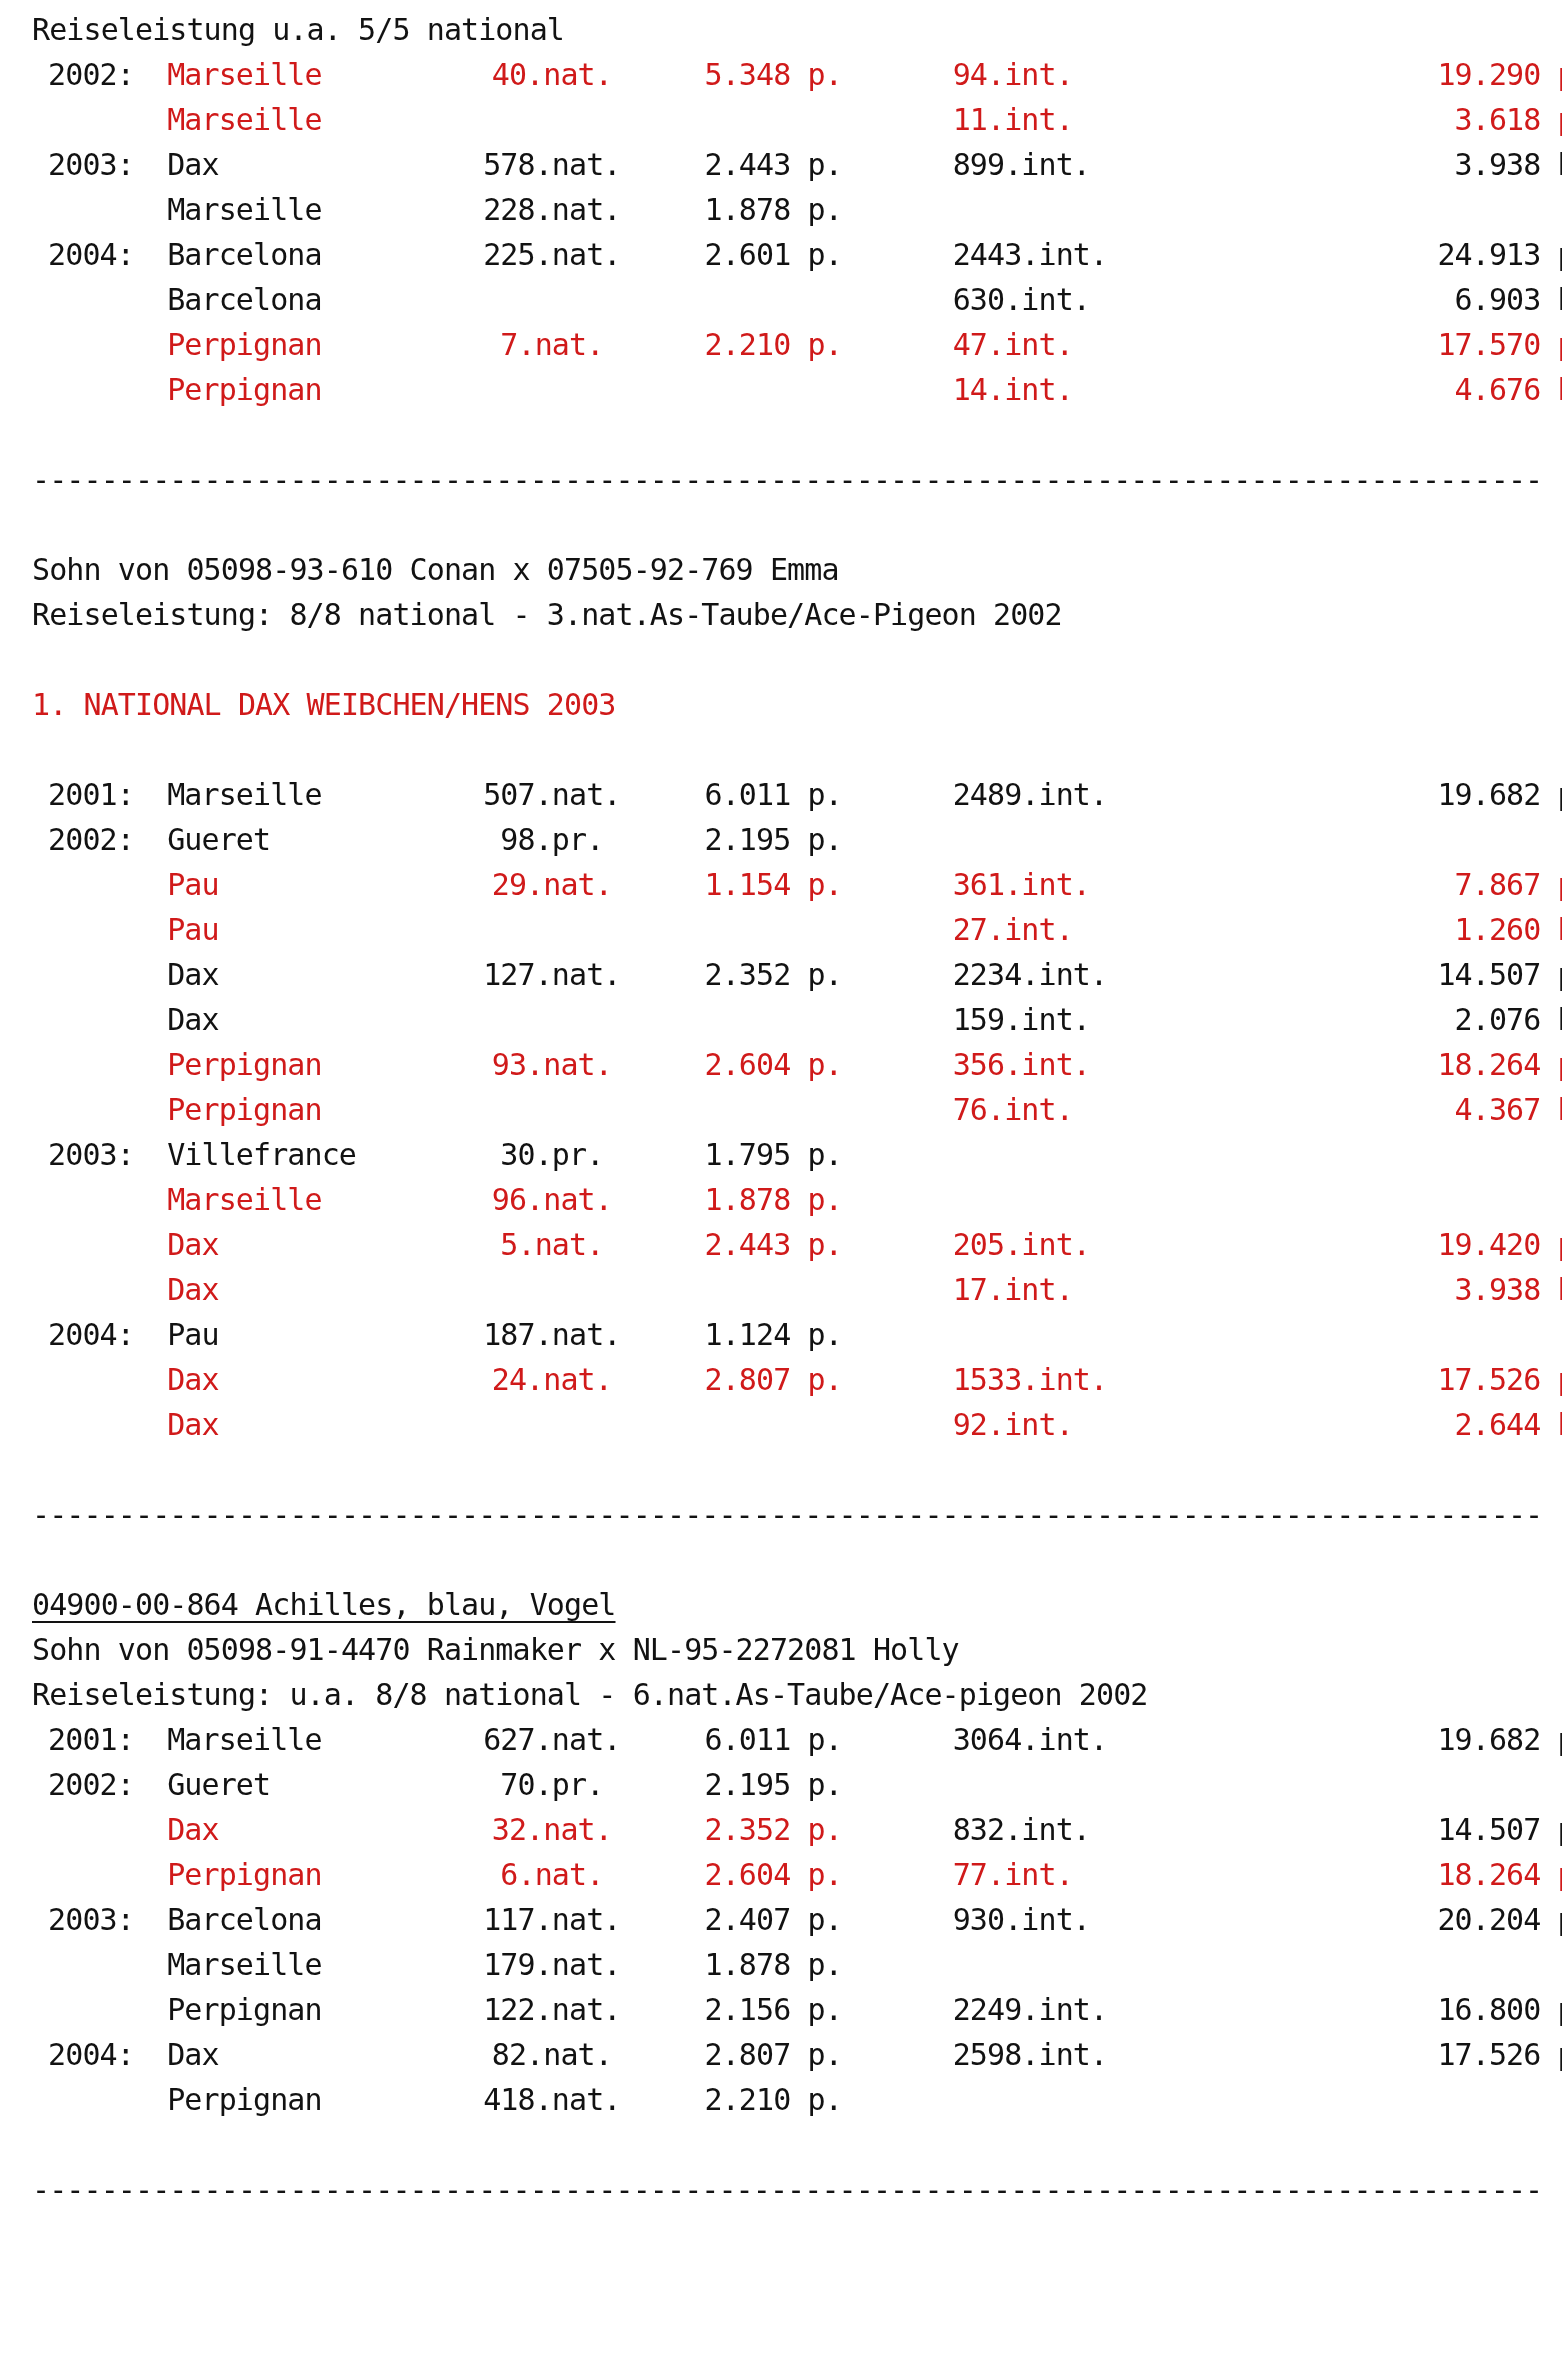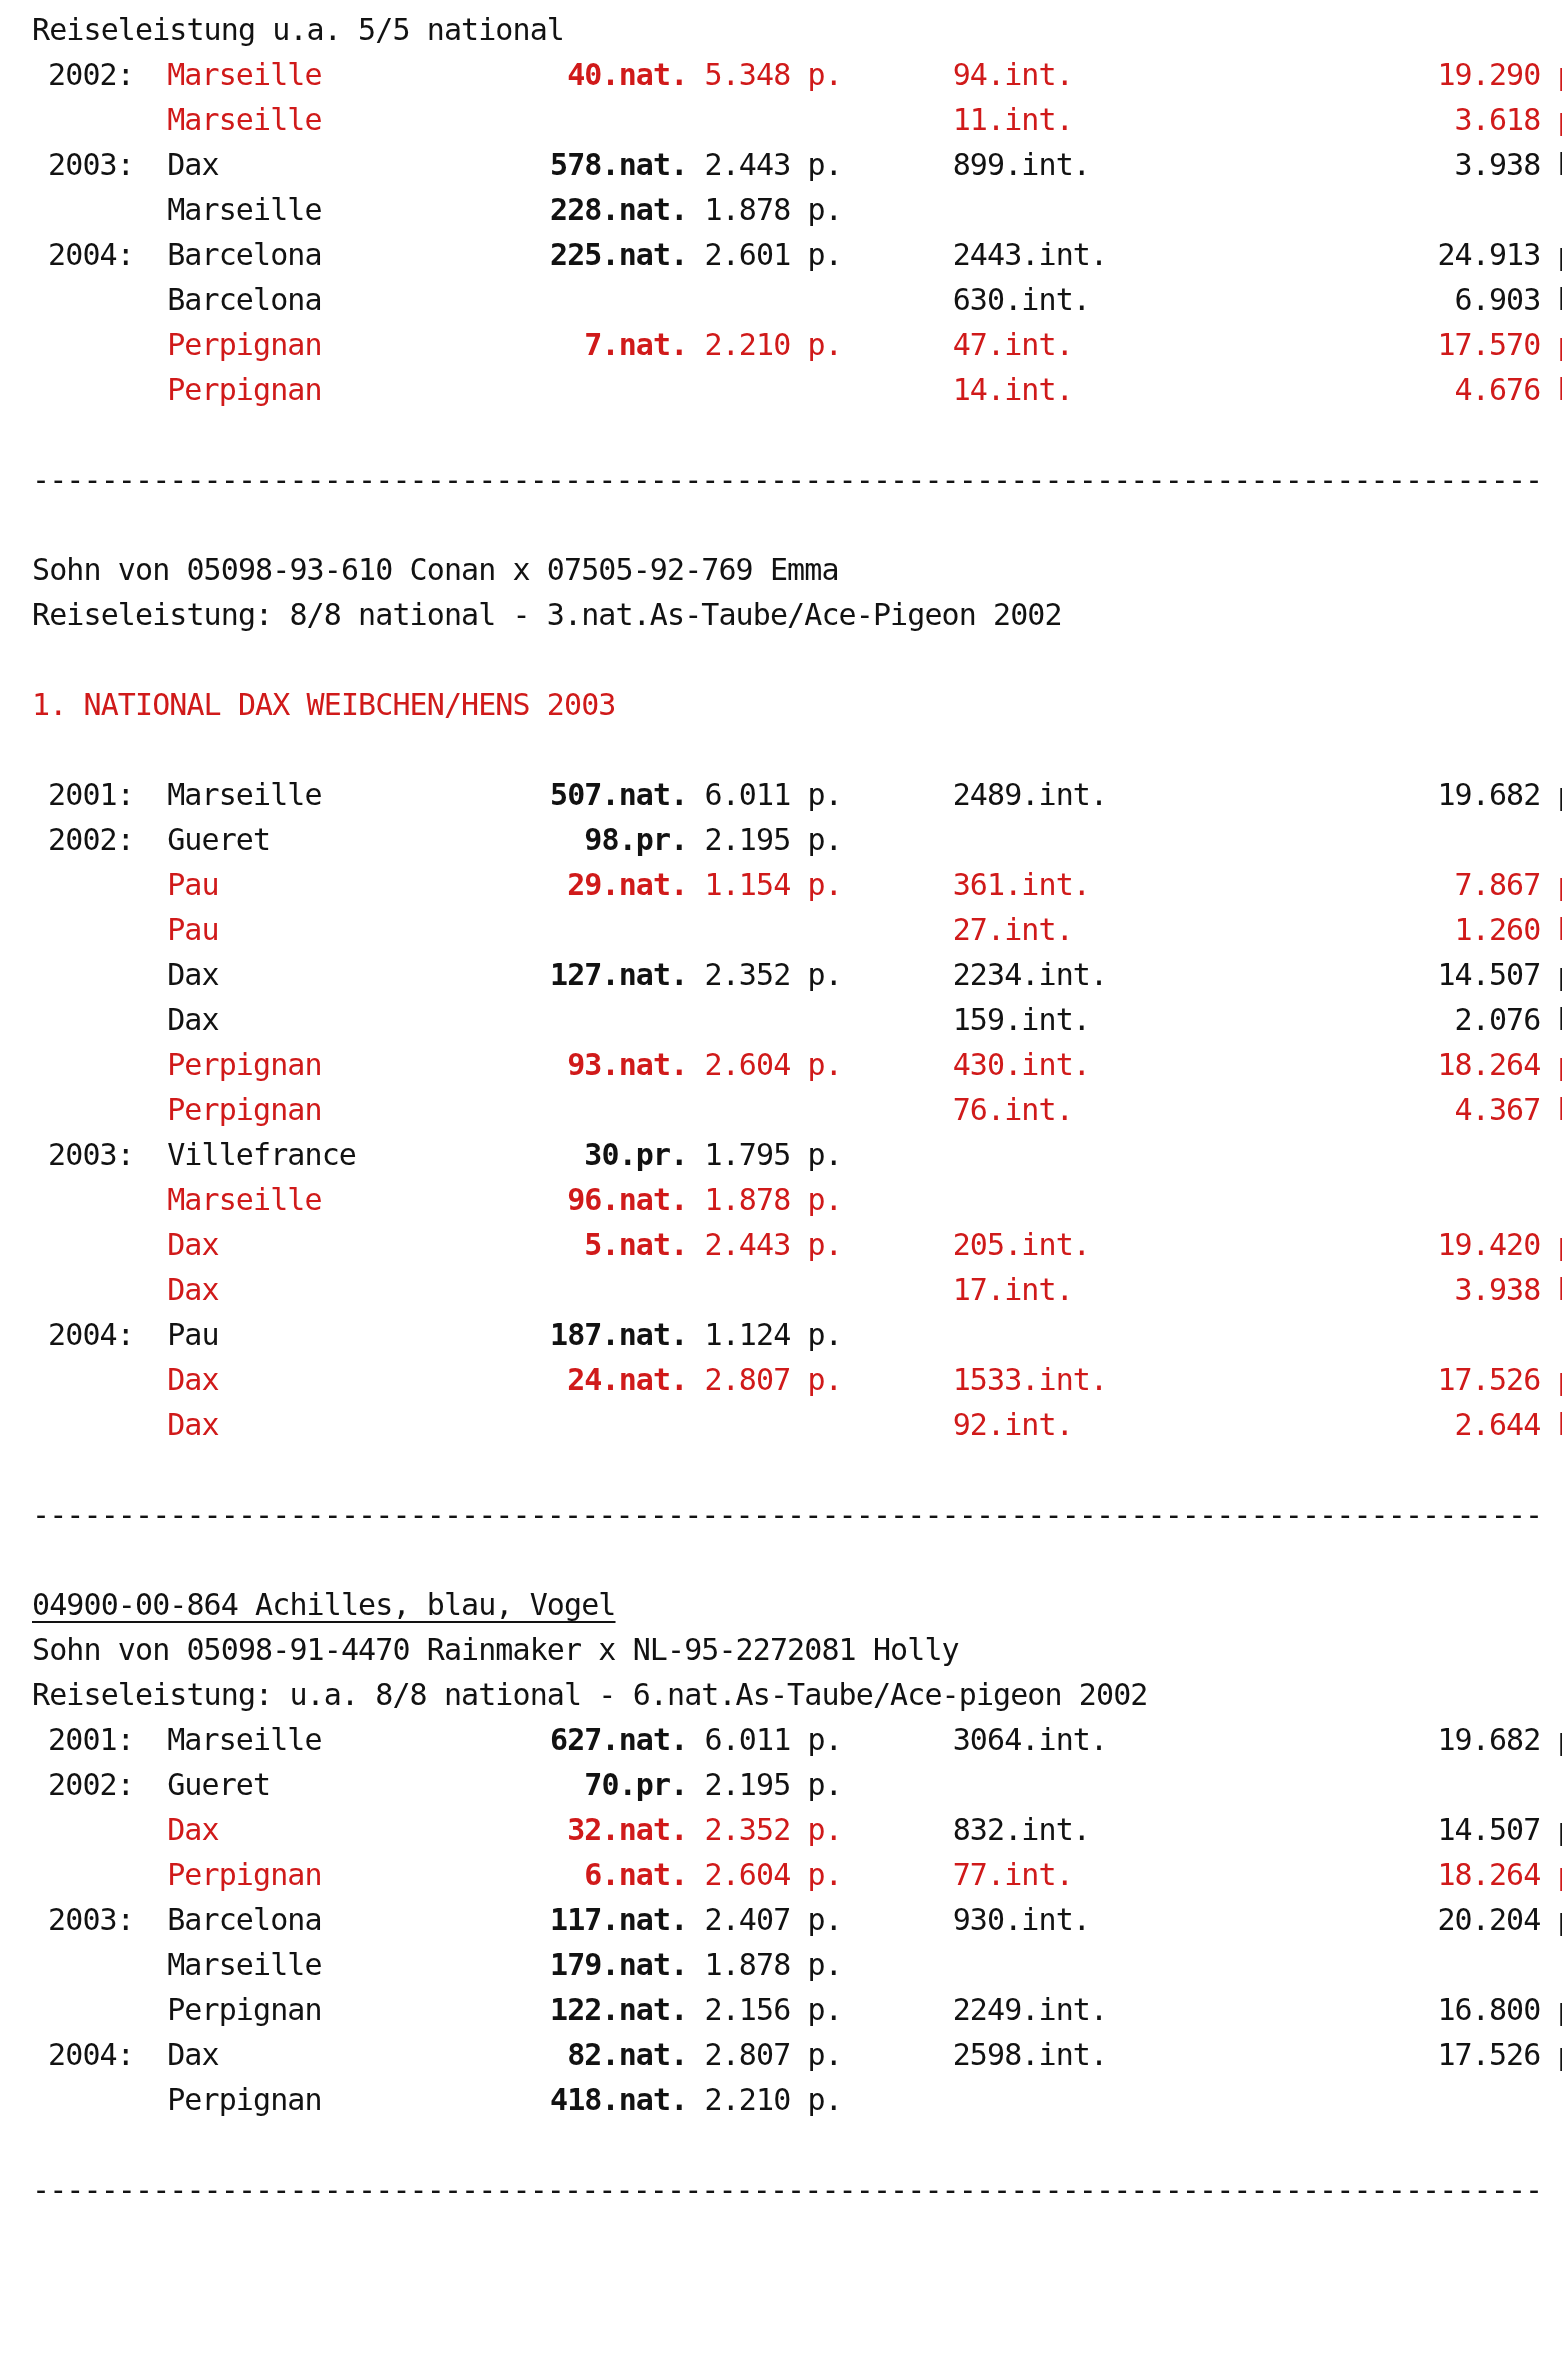--- a/index.html
+++ b/index.html
@@ -17,21 +17,21 @@
     font-family:"DejaVu Sans Mono","Liberation Mono",monospace;
     font-size:30px;
     letter-spacing:-0.9px;
     color:var(--ink);
   }
   .line{height:45px;line-height:45px;white-space:nowrap;}
   .row{height:45px;line-height:45px;white-space:nowrap;}
   .row span{display:inline-block;vertical-align:top;height:45px;}
   .c-year {width:118px;text-align:center;color:var(--ink);}
   .c-place{width:232px;text-align:left;}
-  .c-nat  {width:271px;text-align:right;font-weight:bold;}
+  .c-nat  {width:271px;text-align:center;}
   .c-pts  {width:231px;text-align:left;}
   .c-int  {width:379px;text-align:left;}
   .c-pts2 {width:243px;text-align:right;}
   .red{color:var(--red);}
   .black{color:var(--ink);}
   .title{
     text-decoration:underline;
     text-underline-offset:6.4px;
     text-decoration-thickness:2.3px;
   }
@@ -165,21 +165,21 @@
     <span class="c-nat black"></span>
     <span class="c-pts black"></span>
     <span class="c-int black">159.int.</span>
     <span class="c-pts2 black">2.076 h.</span>
   </div>
         <div class="row">
     <span class="c-year"></span>
     <span class="c-place red">Perpignan</span>
     <span class="c-nat red">93.nat.</span>
     <span class="c-pts red">2.604 p.</span>
-    <span class="c-int red">430.int.</span>
+    <span class="c-int red">356.int.</span>
     <span class="c-pts2 red">18.264 p.</span>
   </div>
         <div class="row">
     <span class="c-year"></span>
     <span class="c-place red">Perpignan</span>
     <span class="c-nat red"></span>
     <span class="c-pts red"></span>
     <span class="c-int red">76.int.</span>
     <span class="c-pts2 red">4.367 h.</span>
   </div>

